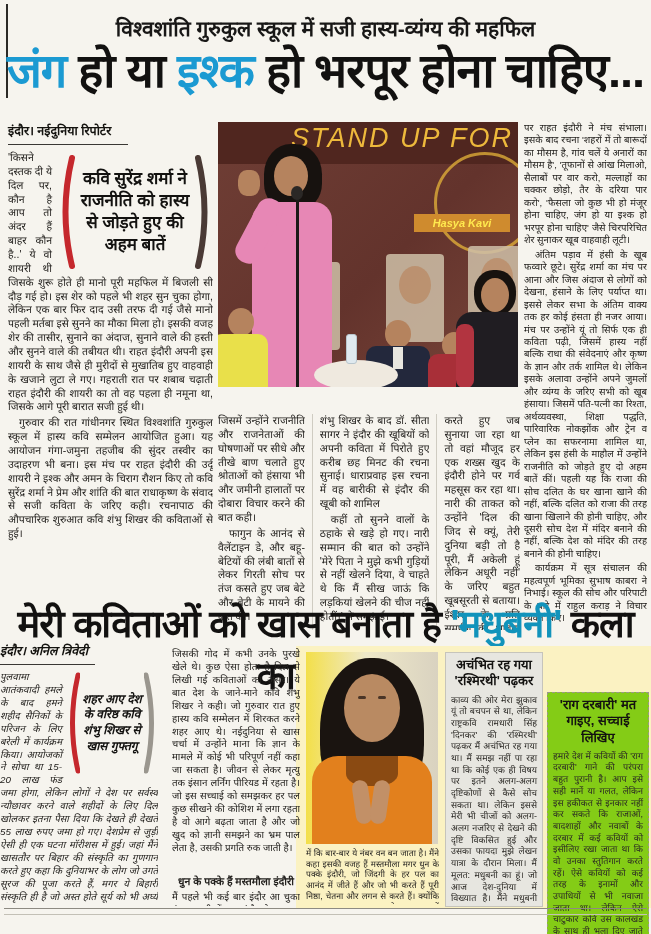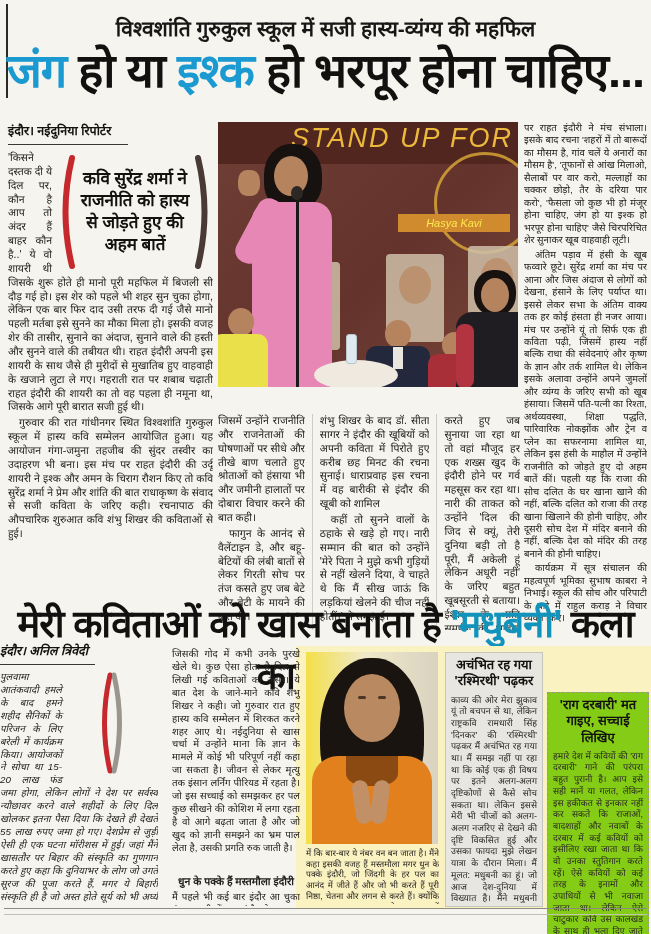--- a/index.html
+++ b/index.html
@@ -28,22 +28,22 @@
   .pq svg{flex:0 0 auto;}
 
   
   .photo1{top:122px;left:218px;width:300px;height:265px;overflow:hidden;
           background:linear-gradient(135deg,#6f3e35 0%,#63332c 55%,#7a463a 100%);}
   .p1-topstrip{position:absolute;top:0;left:0;width:100%;height:42px;background:#50261f;}
   .p1-banner{position:absolute;top:1px;left:73px;white-space:nowrap;font-size:27px;font-weight:normal;
              font-style:italic;color:#edb93c;letter-spacing:2px;}
   .p1-circle{position:absolute;top:30px;right:-18px;width:96px;height:96px;border:3px solid #e5b43a;
              border-radius:50%;opacity:.75;}
-  .p1-badge{position:absolute;top:92px;right:8px;width:112px;height:18px;background:#cf8b2e;
-            display:flex;align-items:center;justify-content:center;font-size:11px;font-weight:normal;
+  .p1-badge{position:absolute;top:92px;right:8px;width:96px;height:18px;background:#cf8b2e;
+            display:flex;align-items:center;justify-content:center;font-size:11px;font-weight:bold;
             font-style:italic;color:#ffe94e;text-align:center;}
   .poster{position:absolute;width:58px;height:88px;background:#cfc0a8;border-radius:4px;opacity:.85;}
   .poster .pface{position:absolute;left:13px;top:12px;width:32px;height:38px;background:#caa27c;border-radius:50%;}
   .figure-head{position:absolute;border-radius:50%;background:#b5835e;}
   .caption1{top:390px;left:218px;width:300px;font-size:10.5px;font-weight:bold;color:#15140f;line-height:1.25;}
 
   
   .colrule{width:1px;background:#cfccc2;}
 
   
@@ -167,20 +167,21 @@
 
   <div class="abs" style="top:642px;left:0;width:158px;height:264px;font-style:italic;">
     <div class="byline">इंदौर। अनिल त्रिवेदी</div>
     <div class="byline-rule" style="width:95px;"></div>
     <div class="bt" style="height:232px;font-size:9.8px;">
       <p>
         <span class="pq" style="float:right;width:92px;margin:0 0 3px 4px;">
           <svg width="14" height="104" viewBox="0 0 14 104">
               <path d="M12 4 Q1 52 12 100" stroke="#c5282d" stroke-width="5" fill="none" stroke-linecap="round"></path>
             </svg>
+          <span class="pq-text" style="font-size:12px;">शहर आए देश के वरिष्ठ कवि शंभु शिखर से खास गुफ्तगू</span>
           <svg width="14" height="104" viewBox="0 0 14 104">
               <path d="M2 4 Q13 52 2 100" stroke="#9a968e" stroke-width="5" fill="none" stroke-linecap="round"></path>
             </svg>
         </span>
         <span>पुलवामा आतंकवादी हमले के बाद हमने शहीद सैनिकों के परिजन के लिए बरेली में कार्यक्रम किया। आयोजकों ने सोचा था 15-20 लाख फंड जमा होगा, लेकिन लोगों ने देश पर सर्वस्व न्यौछावर करने वाले शहीदों के लिए दिल खोलकर इतना पैसा दिया कि देखते ही देखते 55 लाख रुपए जमा हो गए। देशप्रेम से जुड़ी ऐसी ही एक घटना मॉरीशस में हुई। जहां मैंने खासतौर पर बिहार की संस्कृति का गुणगान करते हुए कहा कि दुनियाभर के लोग जो उगते सूरज की पूजा करते हैं, मगर ये बिहारी संस्कृति ही है जो अस्त होते सूर्य को भी अर्घ्य समर्पित करती है। मेरी इस बात से वहां रहने वाले 20 से ज्यादा लोग इतने प्रभावित हुए कि तुरंत इंतजाम करके उस धरती को नमन करने निकल पड़े,</span>
       </p>
     </div>
   </div>
 
   <div class="abs bt" style="top:648px;left:172px;width:128px;height:258px;font-size:9.8px;">

